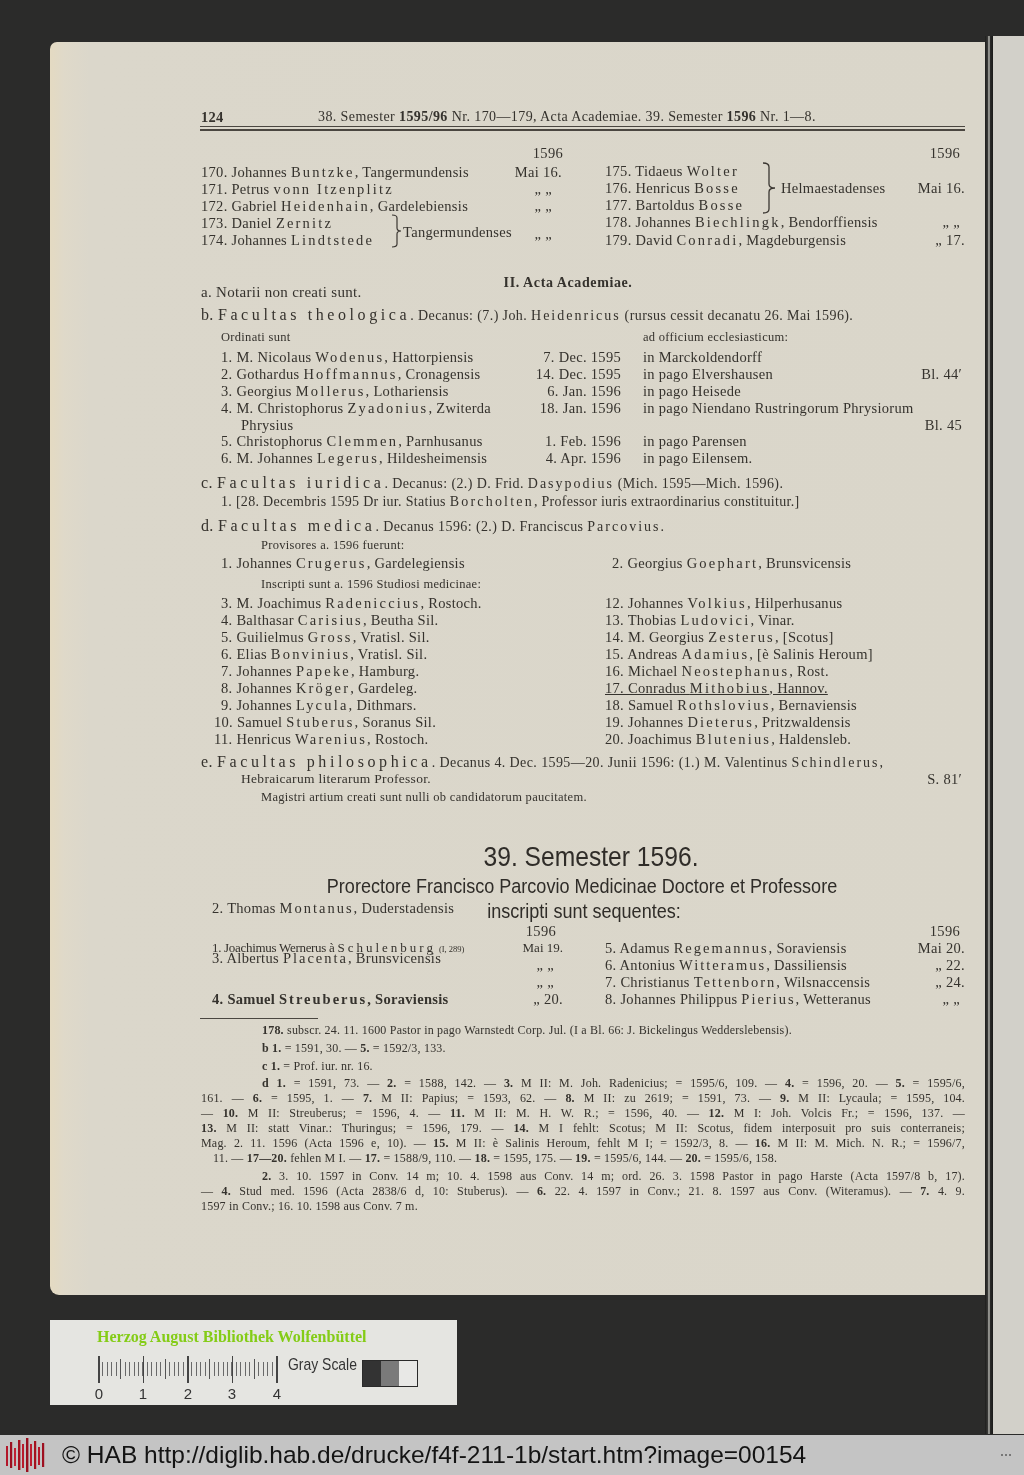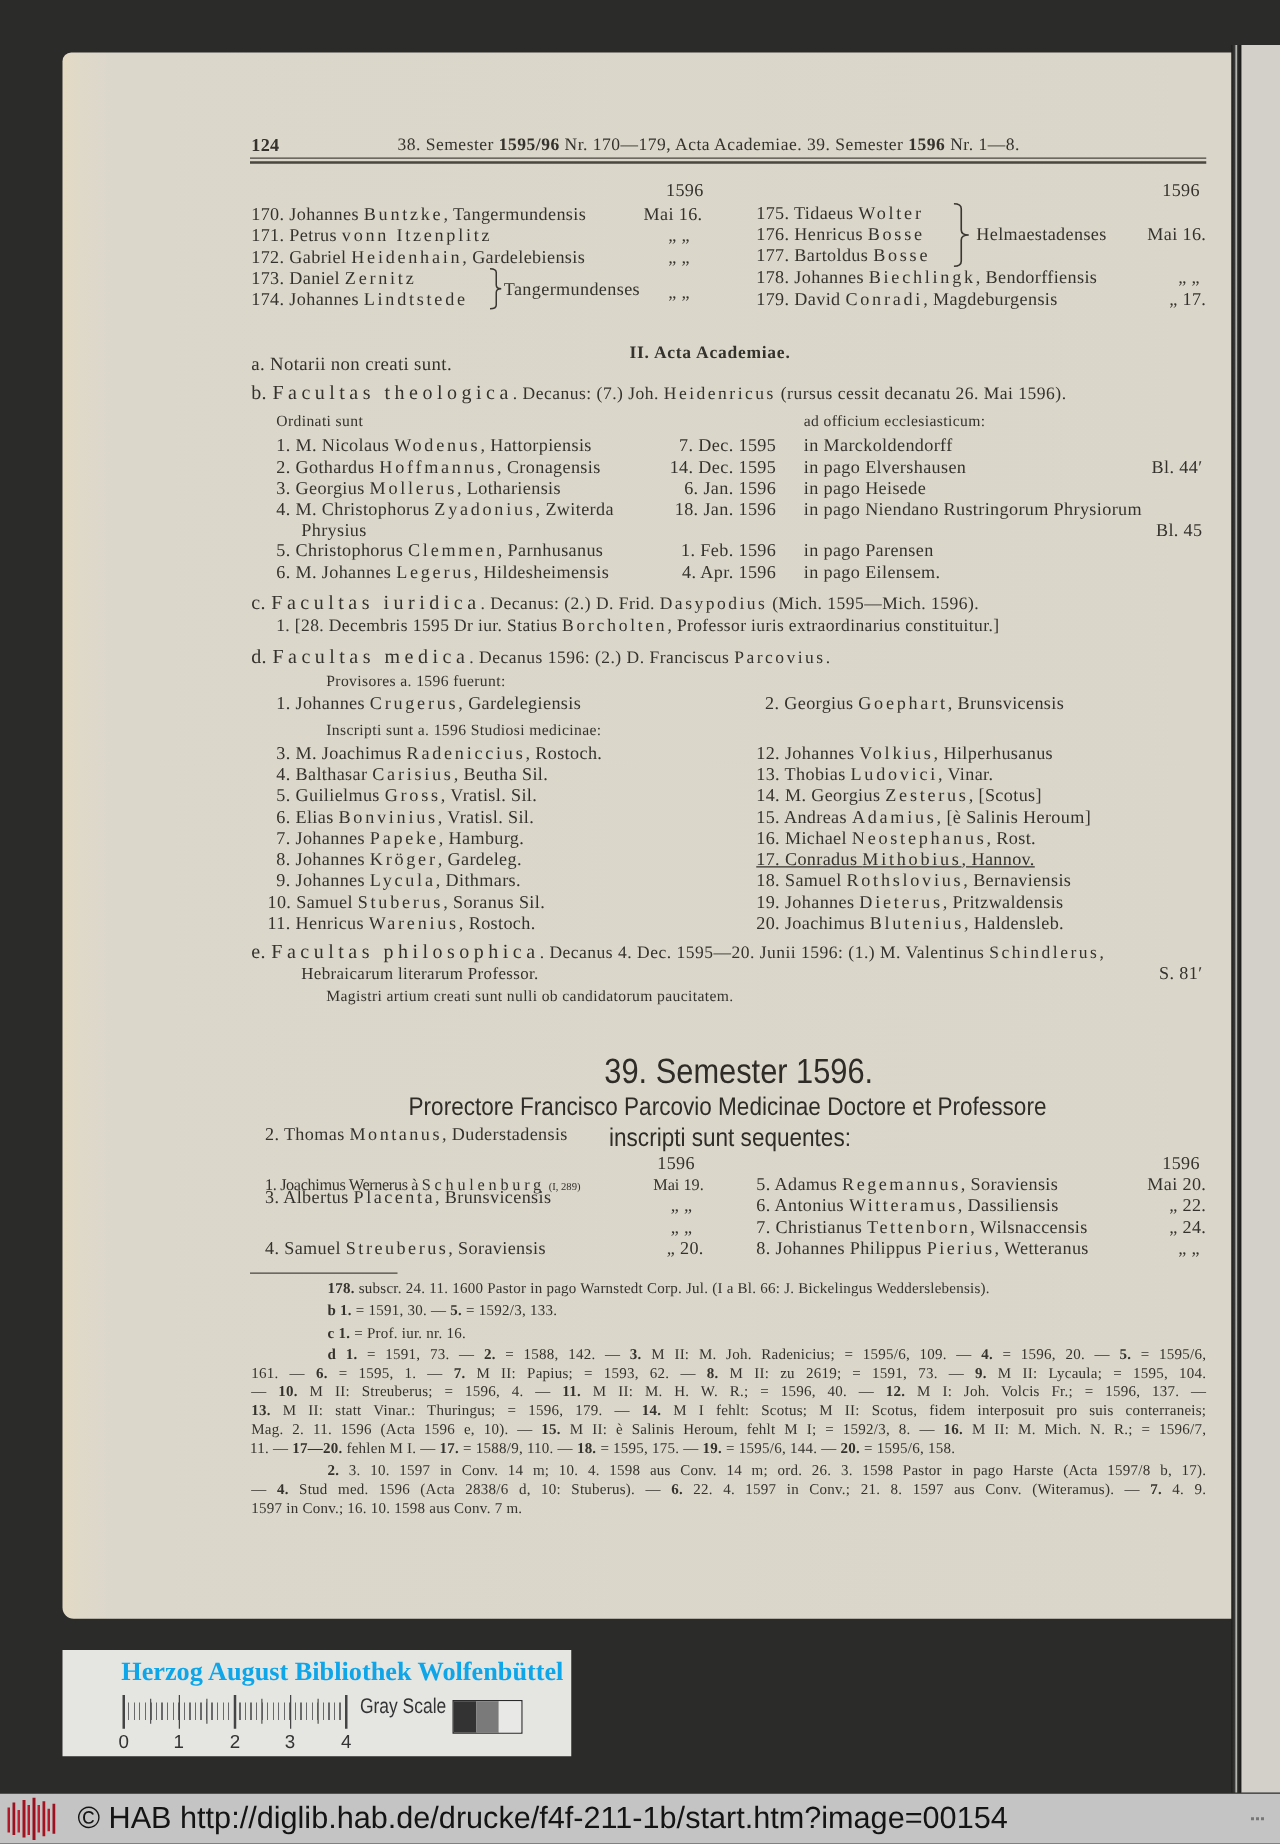--- a/index.html
+++ b/index.html
@@ -23,21 +23,21 @@
   .acta-h{font-weight:bold;font-size:14px;letter-spacing:.6px;text-align:center;}
   .t39{position:absolute;font-family:"Liberation Sans",sans-serif;text-align:center;white-space:nowrap;color:#2f2c28;transform:scaleX(.88);transform-origin:center;}
   .fn{position:absolute;font-size:12px;line-height:16px;letter-spacing:.2px;white-space:nowrap;}
   .fn.j{white-space:normal;text-align:justify;text-align-last:justify;}
   .fn .s{font-weight:bold;}
   .tiny{font-size:8.5px;letter-spacing:0;}
   .r1{font-size:13px;letter-spacing:-.3px;}
   .r1 .s{letter-spacing:3px;}
   
   .label{position:absolute;left:50px;top:1320px;width:407px;height:85px;background:#e5e5e1;}
-  .label-name{position:absolute;left:97px;top:1326px;font-weight:bold;font-size:21px;line-height:22px;color:#0ea5e9;white-space:nowrap;}
+  .label-name{position:absolute;left:97px;top:1326px;font-weight:bold;font-size:16px;line-height:22px;color:#84cc16;white-space:nowrap;}
   .ruler-minor{position:absolute;left:98px;top:1362px;width:179px;height:14px;background:repeating-linear-gradient(to right,#6a6a6a 0,#6a6a6a 1px,transparent 1px,transparent 4.45px);}
   .tick-major{position:absolute;top:1356px;width:1.6px;height:27px;background:#444;}
   .tick-half{position:absolute;top:1359px;width:1.3px;height:20px;background:#555;}
   .ruler-num{position:absolute;top:1385px;width:20px;margin-left:-10px;text-align:center;font-family:"Liberation Sans",sans-serif;font-size:15px;line-height:18px;color:#333;}
   .gray-label{position:absolute;left:288px;top:1354px;font-family:"Liberation Sans",sans-serif;font-size:17px;line-height:22px;color:#333;transform:scaleX(.82);transform-origin:left;white-space:nowrap;}
   .gray-box{position:absolute;left:362px;top:1360px;width:54px;height:25px;border:1.5px solid #2a2a2a;display:flex;}
   .gray-box div{flex:1;}
   
   .footer{position:absolute;left:0;top:1435px;width:1024px;height:40px;background:#c4c4c4;}
   .footer-text{position:absolute;left:62px;top:1440px;font-family:"Liberation Sans",sans-serif;font-size:24.5px;line-height:30px;color:#141414;white-space:nowrap;}
@@ -157,21 +157,21 @@
 
 <div class="ln r" style="right:468px;top:922px;">1596</div>
 <div class="ln r" style="right:64px;top:922px;">1596</div>
 
 <div class="ln r1" style="left:212px;top:939px;">
   <span><span>1. Joachimus Wernerus à </span><span class="s">Schulenburg</span></span>
   <span class="tiny">(I, 289)</span>
 </div>
 <div class="ln sp39" style="left:212px;top:899px;"><span>2. Thomas </span><span class="s">Montanus</span><span>, Duderstadensis</span></div>
 <div class="ln sp39" style="left:212px;top:949px;"><span>3. Albertus </span><span class="s">Placenta</span><span>, Brunsvicensis</span></div>
-<div class="ln sp39" style="left:212px;top:990px;"><span>4. Samuel </span><span class="s">Streuberus</span><span>, Soraviensis</span></div>
+<div class="ln sp39" style="left:212px;top:990px;font-weight:bold;"><span>4. Samuel </span><span class="s">Streuberus</span><span>, Soraviensis</span></div>
 <div class="ln" style="right:461px;top:939px;font-size:13px;letter-spacing:0;">Mai 19.</div>
 <div class="ln" style="right:470px;top:956px;">„ „</div>
 <div class="ln" style="right:470px;top:973px;">„ „</div>
 <div class="ln" style="right:461px;top:990px;">„ 20.</div>
 
 <div class="ln sp39" style="left:605px;top:939px;"><span>5. Adamus </span><span class="s">Regemannus</span><span>, Soraviensis</span></div>
 <div class="ln sp39" style="left:605px;top:956px;"><span>6. Antonius </span><span class="s">Witteramus</span><span>, Dassiliensis</span></div>
 <div class="ln sp39" style="left:605px;top:973px;"><span>7. Christianus </span><span class="s">Tettenborn</span><span>, Wilsnaccensis</span></div>
 <div class="ln sp39" style="left:605px;top:990px;"><span>8. Johannes Philippus </span><span class="s">Pierius</span><span>, Wetteranus</span></div>
 <div class="ln" style="right:59px;top:939px;">Mai 20.</div>
@@ -181,21 +181,21 @@
 
 <div class="rule" style="left:200px;top:1018px;width:118px;height:1px;"></div>
 <div class="fn" style="left:262px;top:1022px;"><span></span><span class="s">178.</span><span> subscr. 24. 11. 1600 Pastor in pago Warnstedt Corp. Jul. (I a Bl. 66: J. Bickelingus Weddersleben­sis).</span></div>
 <div class="fn" style="left:262px;top:1040px;"><span></span><span class="s">b 1.</span><span> = 1591, 30. — </span><span class="s">5.</span><span> = 1592/3, 133.</span></div>
 <div class="fn" style="left:262px;top:1058px;"><span></span><span class="s">c 1.</span><span> = Prof. iur. nr. 16.</span></div>
 <div class="fn j" style="left:262px;top:1075px;width:703px;"><span></span><span class="s">d 1.</span><span> = 1591, 73. — </span><span class="s">2.</span><span> = 1588, 142. — </span><span class="s">3.</span><span> M II: M. Joh. Radenicius; = 1595/6, 109. — </span><span class="s">4.</span><span> = 1596, 20. — </span><span class="s">5.</span><span> = 1595/6,</span></div>
 <div class="fn j" style="left:201px;top:1090px;width:764px;"><span>161. — </span><span class="s">6.</span><span> = 1595, 1. — </span><span class="s">7.</span><span> M II: Papius; = 1593, 62. — </span><span class="s">8.</span><span> M II: zu 2619; = 1591, 73. — </span><span class="s">9.</span><span> M II: Lycaula; = 1595, 104.</span></div>
 <div class="fn j" style="left:201px;top:1105px;width:764px;"><span>— </span><span class="s">10.</span><span> M II: Streuberus; = 1596, 4. — </span><span class="s">11.</span><span> M II: M. H. W. R.; = 1596, 40. — </span><span class="s">12.</span><span> M I: Joh. Volcis Fr.; = 1596, 137. —</span></div>
 <div class="fn j" style="left:201px;top:1120px;width:764px;"><span></span><span class="s">13.</span><span> M II: statt Vinar.: Thuringus; = 1596, 179. — </span><span class="s">14.</span><span> M I fehlt: Scotus; M II: Scotus, fidem interposuit pro suis conterraneis;</span></div>
 <div class="fn j" style="left:201px;top:1135px;width:764px;"><span>Mag. 2. 11. 1596 (Acta 1596 e, 10). — </span><span class="s">15.</span><span> M II: è Salinis Heroum, fehlt M I; = 1592/3, 8. — </span><span class="s">16.</span><span> M II: M. Mich. N. R.; = 1596/7,</span></div>
-<div class="fn" style="left:200px;top:1150px;"><span>11. — </span><span class="s">17—20.</span><span> fehlen M I. — </span><span class="s">17.</span><span> = 1588/9, 110. — </span><span class="s">18.</span><span> = 1595, 175. — </span><span class="s">19.</span><span> = 1595/6, 144. — </span><span class="s">20.</span><span> = 1595/6, 158.</span></div>
+<div class="fn" style="left:213px;top:1150px;"><span>11. — </span><span class="s">17—20.</span><span> fehlen M I. — </span><span class="s">17.</span><span> = 1588/9, 110. — </span><span class="s">18.</span><span> = 1595, 175. — </span><span class="s">19.</span><span> = 1595/6, 144. — </span><span class="s">20.</span><span> = 1595/6, 158.</span></div>
 <div class="fn j" style="left:262px;top:1168px;width:703px;"><span></span><span class="s">2.</span><span> 3. 10. 1597 in Conv. 14 m; 10. 4. 1598 aus Conv. 14 m; ord. 26. 3. 1598 Pastor in pago Harste (Acta 1597/8 b, 17).</span></div>
 <div class="fn j" style="left:201px;top:1183px;width:764px;"><span>— </span><span class="s">4.</span><span> Stud med. 1596 (Acta 2838/6 d, 10: Stuberus). — </span><span class="s">6.</span><span> 22. 4. 1597 in Conv.; 21. 8. 1597 aus Conv. (Witeramus). — </span><span class="s">7.</span><span> 4. 9.</span></div>
 <div class="fn" style="left:201px;top:1198px;"><span>1597 in Conv.; 16. 10. 1598 aus Conv. 7 m.</span></div>
 
 <div class="label"></div>
 <div class="label-name">Herzog August Bibliothek Wolfenbüttel</div>
 <div class="ruler-minor"></div>
 <div class="tick-major" style="left:98px;"></div>
 <div class="tick-major" style="left:142.5px;"></div>
 <div class="tick-major" style="left:187px;"></div>

